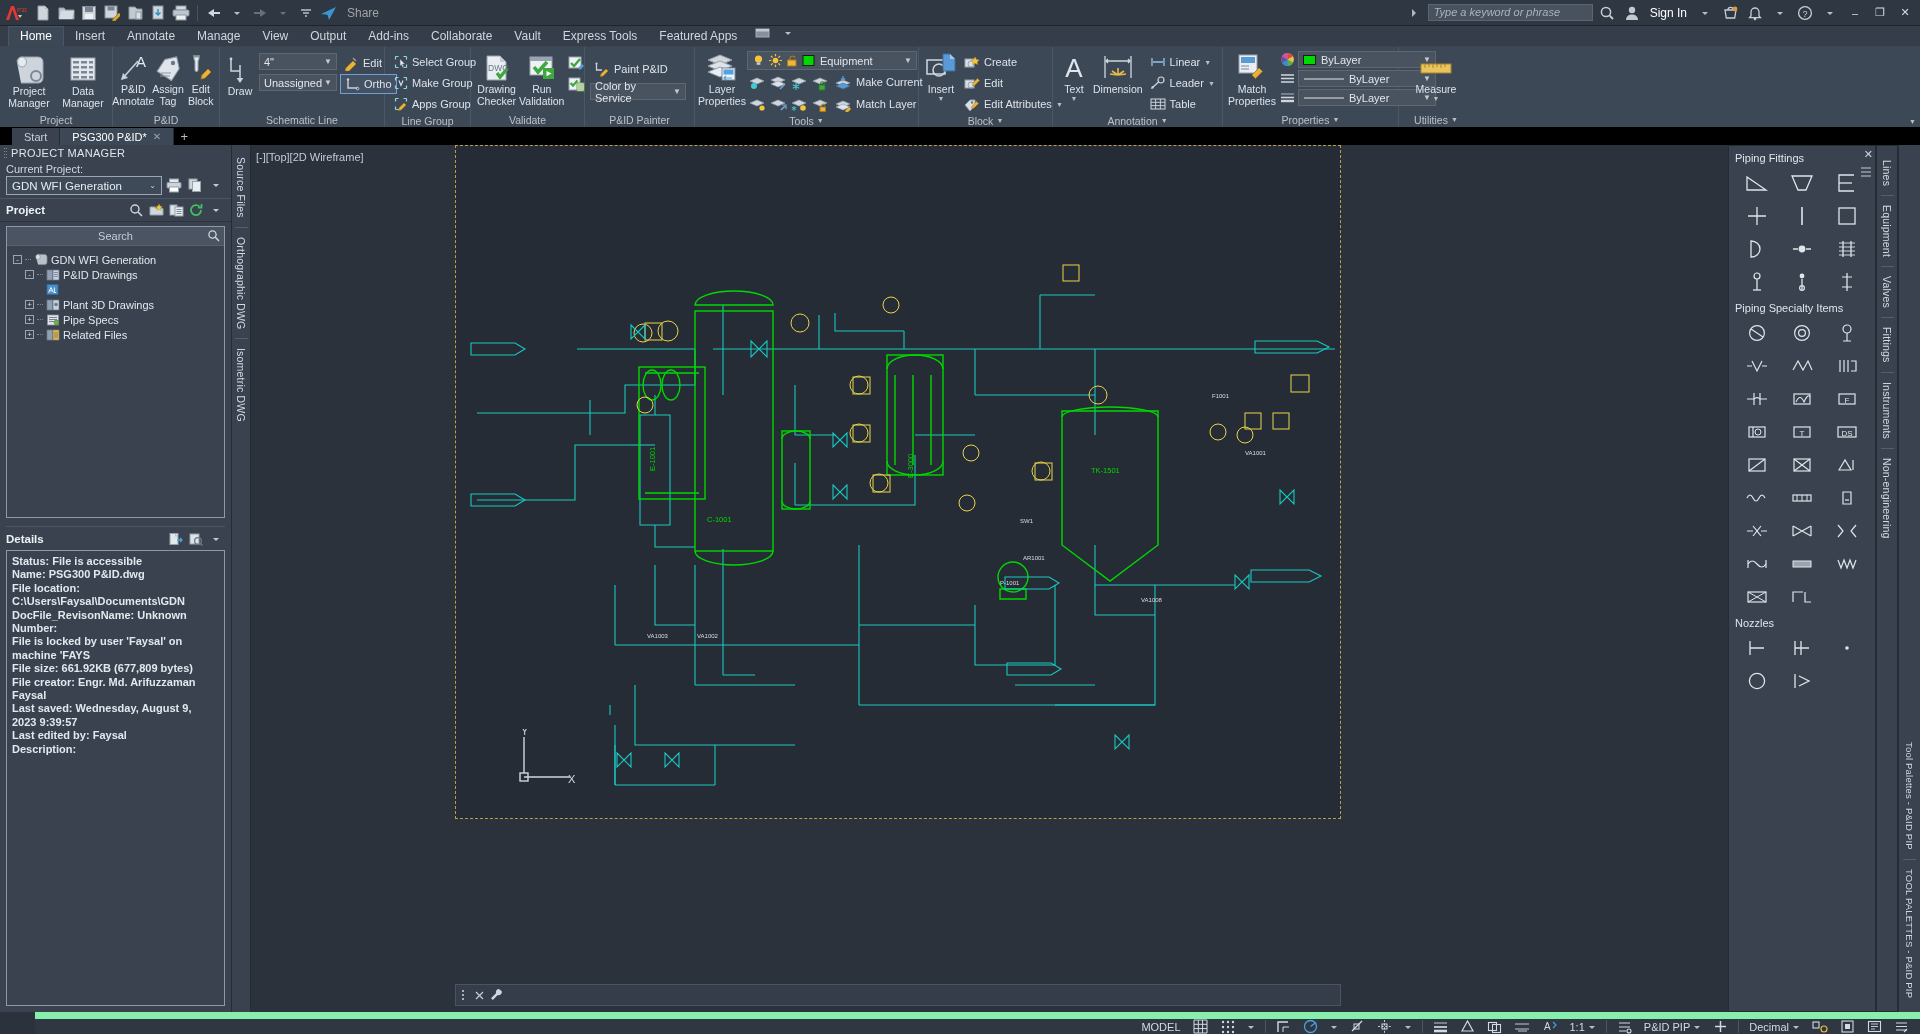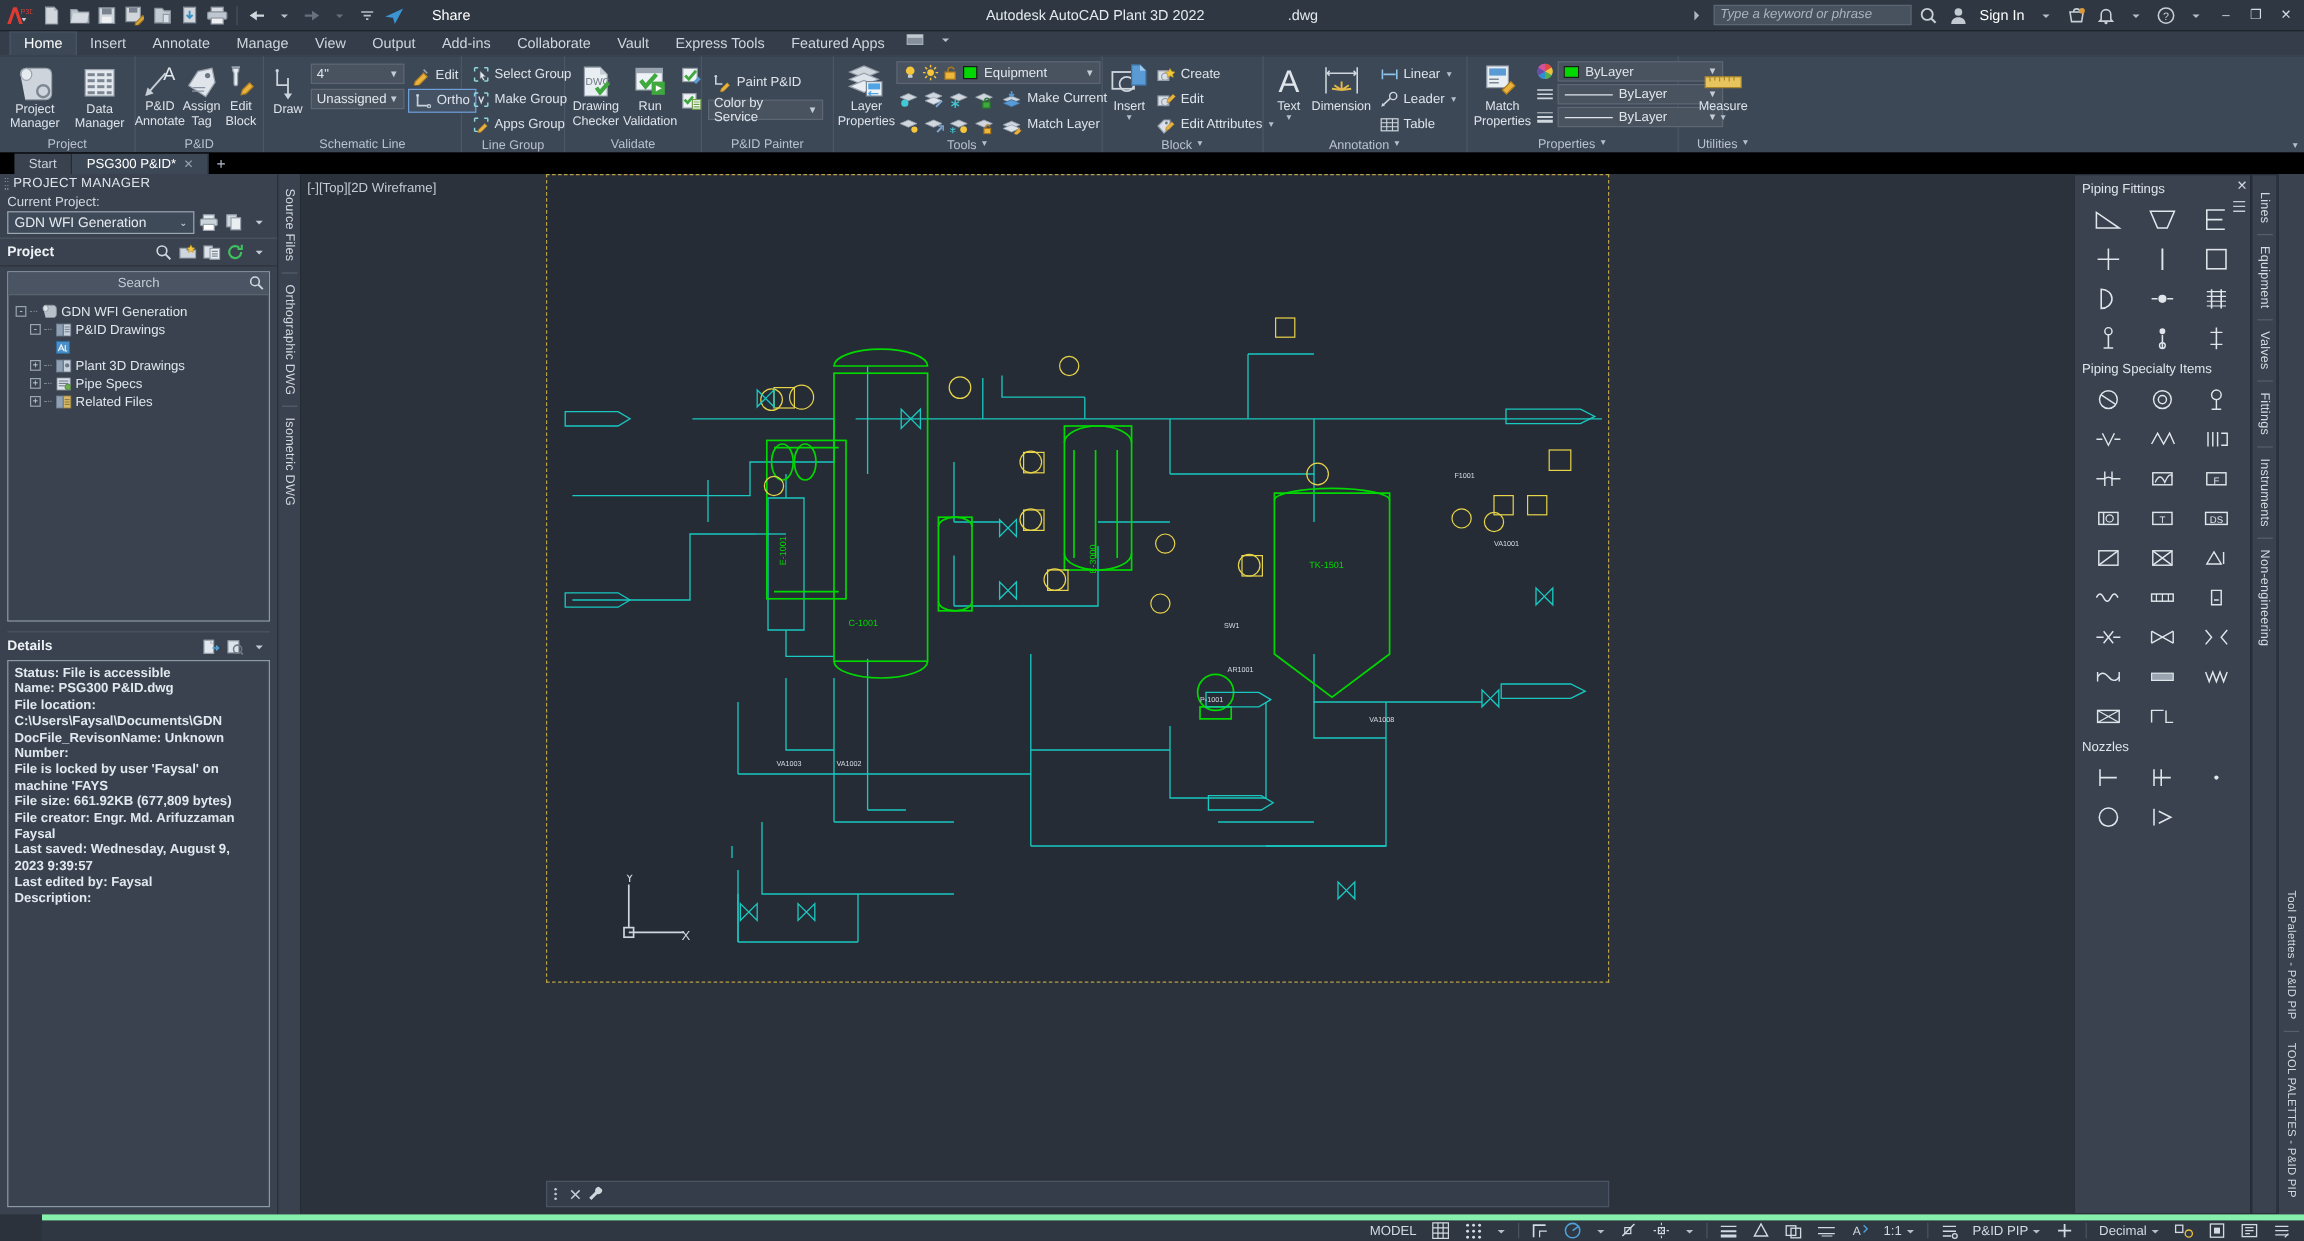--- a/index.html
+++ b/index.html
@@ -7,21 +7,21 @@
     font-family:"Liberation Sans", sans-serif; color:#d6dbe2; font-size:12px; }
 
   
   #titlebar { height:26px; background:#2e3742; display:flex; align-items:center;
     border-bottom:1px solid #1e242c; position:relative; }
   #appicon { width:30px; height:26px; display:flex; align-items:center; justify-content:center; }
   .tb-ico { width:22px; height:22px; display:flex; align-items:center; justify-content:center;
     cursor:pointer; opacity:.92; }
   .qat { display:flex; align-items:center; gap:1px; padding-left:2px; }
   .qsep { width:1px; height:16px; background:#49525f; margin:0 4px; }
-  .share-lbl { color:#ffffff; font-size:12px; margin-left:19px; }
+  .share-lbl { color:#a3a3a3; font-size:12px; margin-left:6px; }
   #title-center { position:absolute; left:0; right:0; text-align:center; font-size:12px;
     color:#e5eaf0; pointer-events:none; }
   #title-center .dwg { margin-left:66px; }
   #tb-right { margin-left:auto; display:flex; align-items:center; gap:3px; padding-right:4px; }
   #searchbox { width:165px; height:17px; background:#48515e; border:1px solid #5b6572;
     color:#aab3bf; font-size:11px; font-style:italic; padding:1px 5px; }
   .signin { font-size:12px; color:#ffffff; padding:0 4px; cursor:pointer; }
   .wbtn { width:22px; height:18px; display:flex; align-items:center; justify-content:center;
     font-size:11px; color:#d6dbe2; cursor:pointer; }
 
@@ -136,21 +136,21 @@
     cursor:pointer; }
   #tp-vtabs { position:absolute; right:22px; top:145px; bottom:22px; width:22px;
     background:#39424e; border:1px solid #262c35; z-index:4;
     display:flex; flex-direction:column; align-items:center; padding-top:8px; }
   #tp-strip { position:absolute; right:0; top:145px; bottom:22px; width:22px;
     background:#39424e; border-left:1px solid #262c35; z-index:4;
     display:flex; flex-direction:column-reverse; align-items:center; padding-bottom:8px; }
 
   
   #status { position:absolute; left:0; right:0; bottom:0; height:22px; background:#2e3742;
-    border-top:5px solid #86efac; display:flex; align-items:center; padding:0 6px; gap:2px;
+    border-top:7px solid #86efac; display:flex; align-items:center; padding:0 6px; gap:2px;
     font-size:11px; color:#d3dae2; z-index:6;margin-left:35px; }
   #status .sp { margin-left:auto; }
   .sbtn { height:18px; padding:0 5px; display:flex; align-items:center; gap:3px;
     cursor:pointer; border-radius:2px; white-space:nowrap; }
   .ssep { width:1px; height:13px; background:#4b5562; margin:0 3px; }
   svg { display:block; }
 </style>
 </head>
 <body>
 
@@ -236,24 +236,20 @@
         </svg>
       </div>
     <div class="tb-ico">
       <svg width="18" height="16" viewBox="0 0 18 16">
           <path d="M1 9 L16 2 L9 15 L7.5 9.8 Z" fill="#3d9ee0"></path>
         </svg>
       </div>
     <div class="share-lbl">Share</div>
   </div>
 
-  <div id="title-center">
-    <span>Autodesk AutoCAD Plant 3D 2022</span>
-    <span class="dwg">.dwg</span>
-  </div>
 
   <div id="tb-right">
     <div class="tb-ico">
       <svg width="10" height="14" viewBox="0 0 10 14">
           <path d="M3 3l4 4-4 4z" fill="#b9c2cc"></path>
         </svg>
       </div>
     <div id="searchbox">Type a keyword or phrase</div>
     <div class="tb-ico">
       <svg width="16" height="16" viewBox="0 0 16 16">

